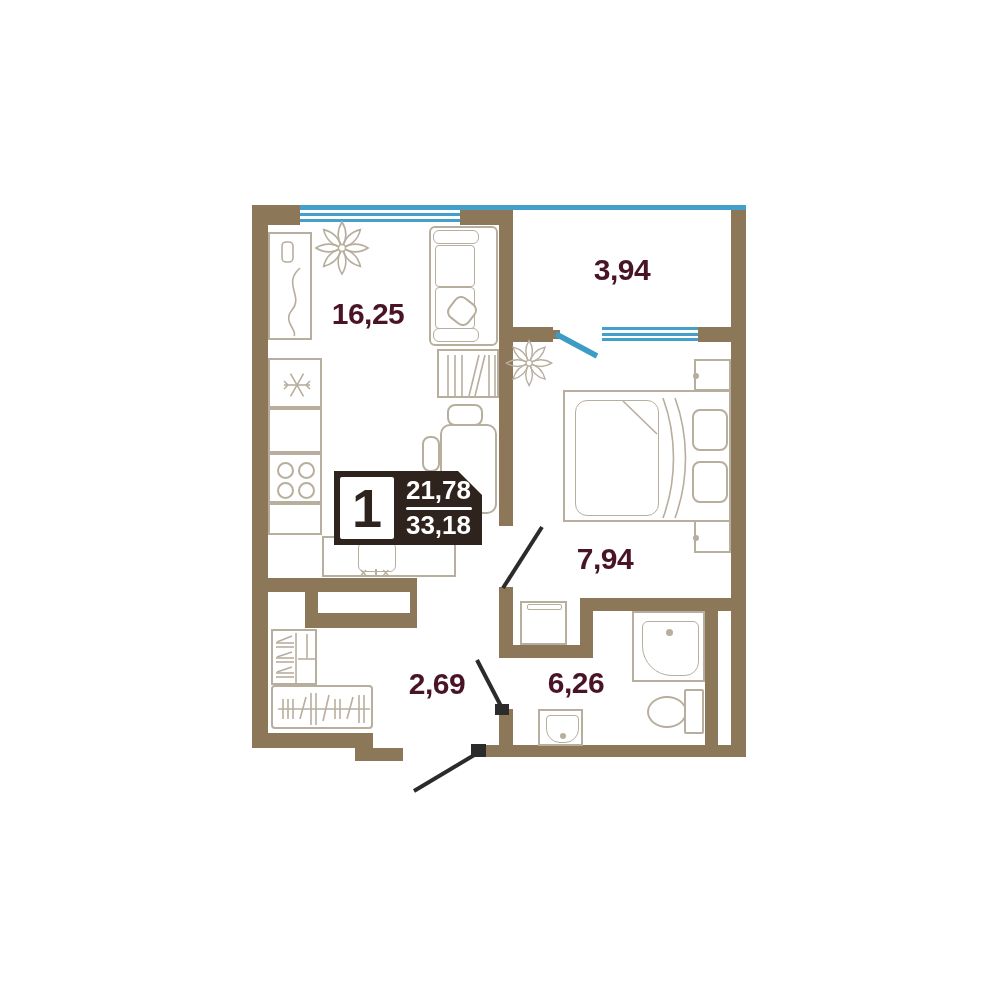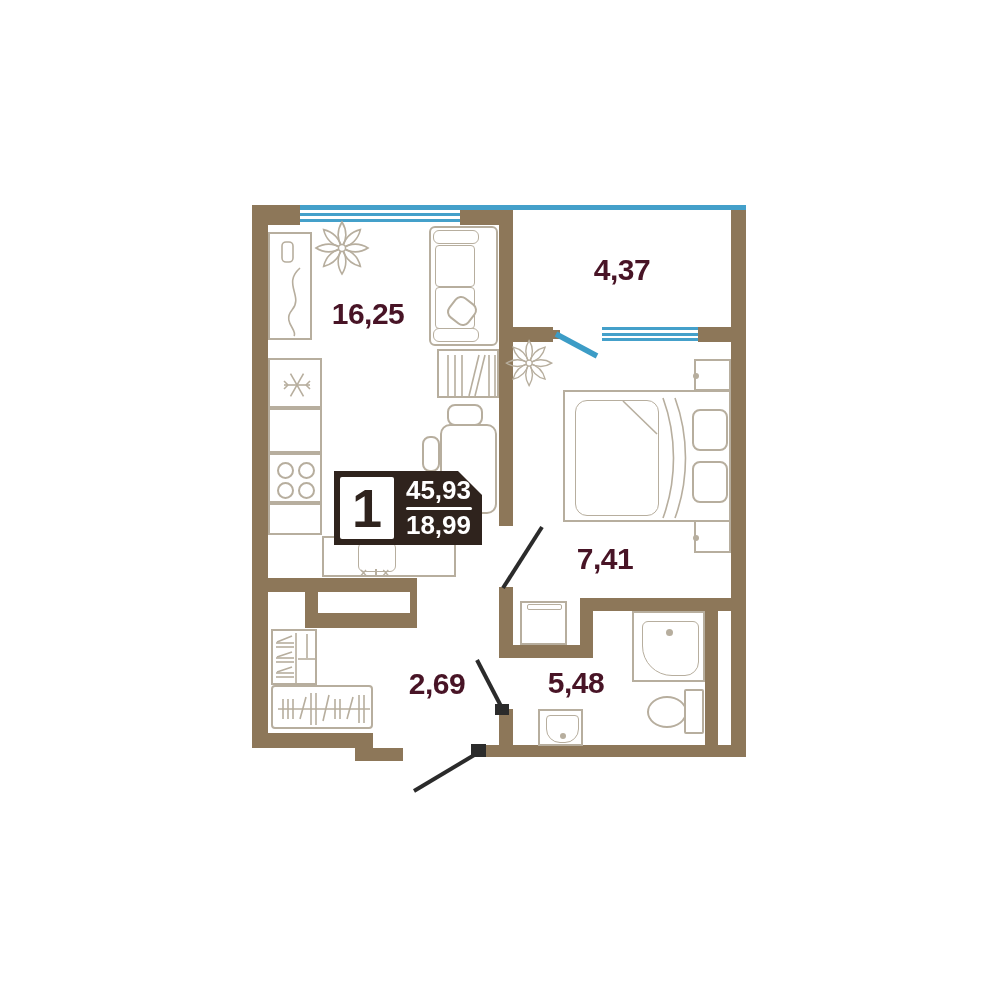--- a/index.html
+++ b/index.html
@@ -222,24 +222,24 @@
     <div class="dot" style="left:32px;top:16px;width:7px;height:7px"></div>
   </div>
   <div class="f" style="left:538px;top:709px;width:45px;height:37px">
     <div class="f thin" style="left:6px;top:4px;width:33px;height:28px;border-radius:4px 4px 14px 14px"></div>
     <div class="dot" style="left:20px;top:22px;width:6px;height:6px"></div>
   </div>
   <div class="f" style="left:647px;top:696px;width:40px;height:32px;border-radius:50%"></div>
   <div class="f" style="left:684px;top:689px;width:20px;height:45px;border-radius:2px"></div>
 
   <div class="lbl" style="left:368px;top:314px">16,25</div>
-  <div class="lbl" style="left:622px;top:270px">4,37</div>
-  <div class="lbl" style="left:605px;top:559px">7,41</div>
+  <div class="lbl" style="left:622px;top:270px">3,94</div>
+  <div class="lbl" style="left:605px;top:559px">7,94</div>
   <div class="lbl" style="left:437px;top:684px">2,69</div>
-  <div class="lbl" style="left:576px;top:683px">5,48</div>
+  <div class="lbl" style="left:576px;top:683px">6,26</div>
 
   <svg id="overlay">
     <g>
       <line x1="503" y1="588" x2="542" y2="527"></line>
     </g>
     <g>
       <rect x="495" y="704" width="14" height="11"></rect>
       <line x1="503" y1="710" x2="477" y2="660"></line>
     </g>
     <g>
@@ -247,19 +247,19 @@
       <line x1="481" y1="751" x2="414" y2="791"></line>
     </g>
     <g>
       <line class="blue" x1="556" y1="334" x2="597" y2="356"></line>
     </g>
   </svg>
 
   <div id="badge">
     <div class="one">1</div>
     <div class="nums">
-      <div>45,93</div>
+      <div>21,78</div>
       <div class="divider"></div>
-      <div>18,99</div>
+      <div>33,18</div>
     </div>
   </div>
 
 </div>
 
 </body></html>

